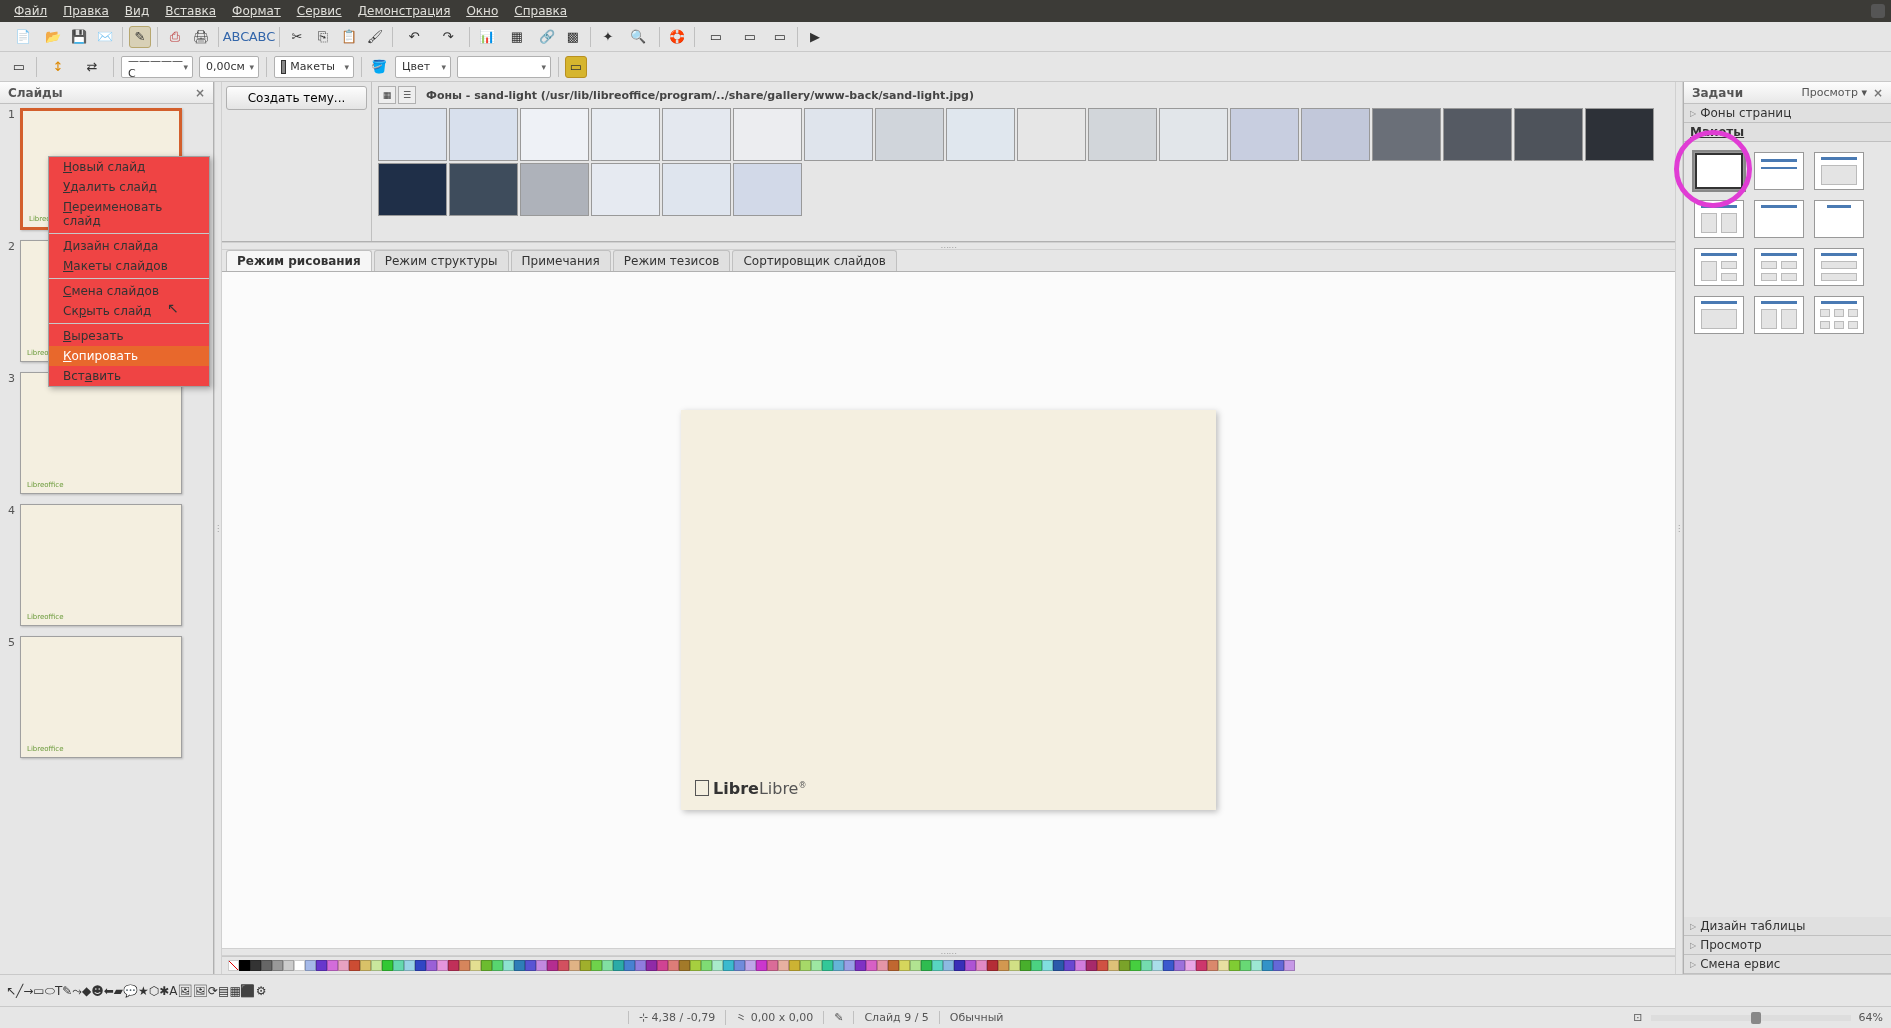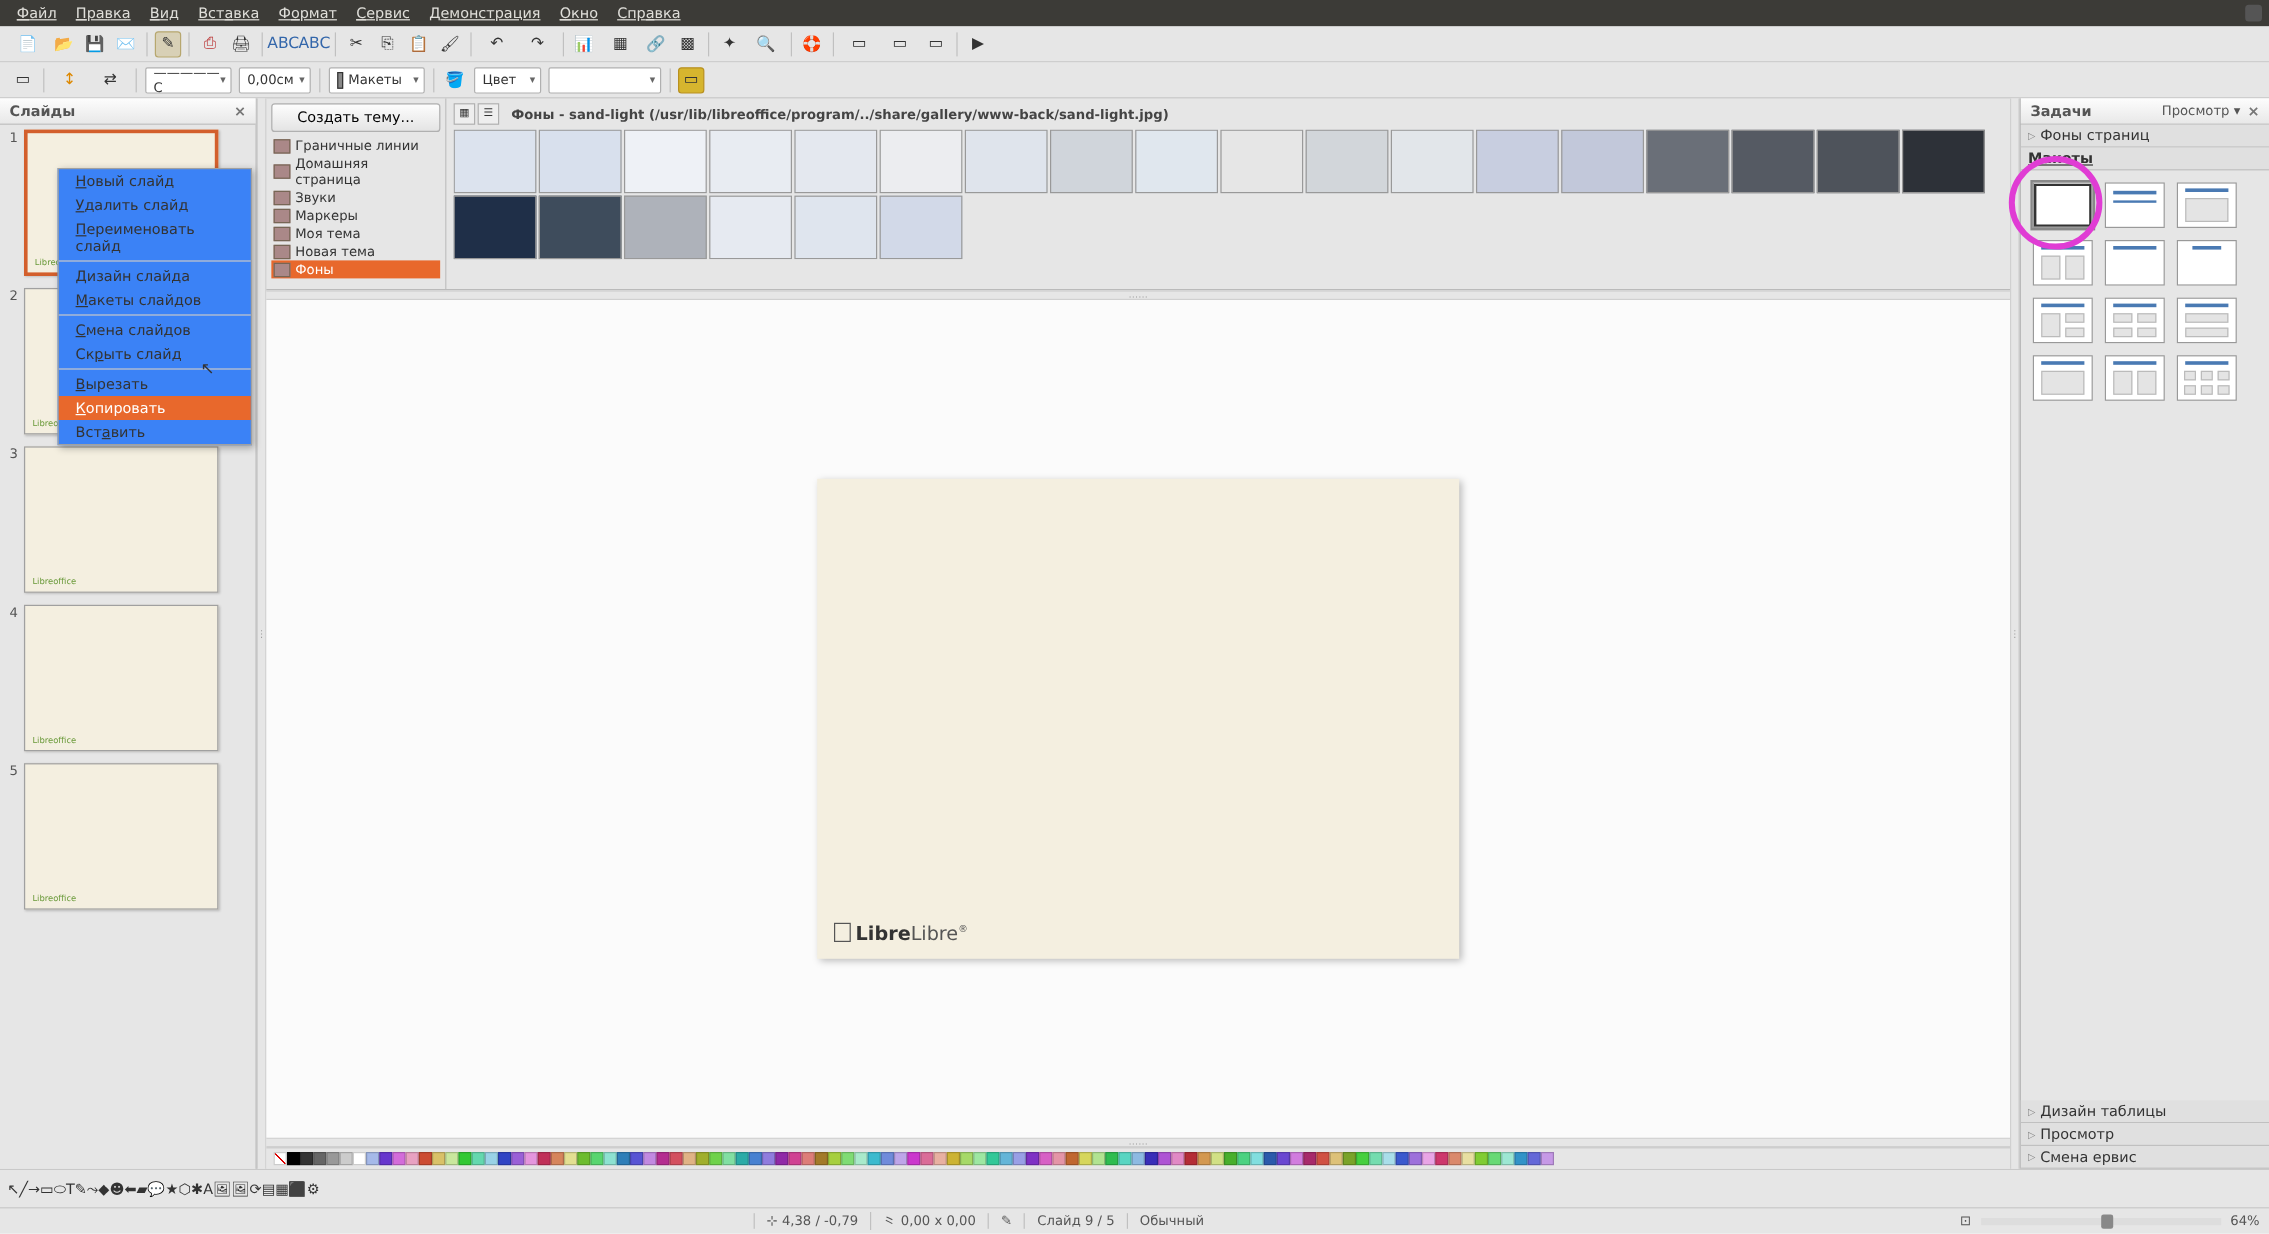--- a/index.html
+++ b/index.html
@@ -28,21 +28,21 @@
 .panel-header { height: 22px; background: linear-gradient(#fdfdfd, #e8e8e8); border-bottom: 1px solid #c0c0c0; display: flex; align-items: center; padding: 0 8px; font-weight: bold; color: #555; }
 .panel-header .close { margin-left: auto; cursor: pointer; font-size: 12px; color: #777; }
 .slide-list { flex: 1; overflow-y: auto; padding: 4px 8px; }
 .slide-thumb { position: relative; margin-bottom: 10px; display: flex; }
 .slide-thumb .num { width: 12px; font-size: 11px; color: #555; }
 .slide-thumb .preview { width: 162px; height: 122px; background: #f4efe0; border: 1px solid #a0a0a0; box-shadow: 1px 1px 2px rgba(0,0,0,.2); position: relative; }
 .slide-thumb.selected .preview { border: 3px solid #d35f2c; }
 .slide-thumb .preview::after { content: "Libreoffice"; position: absolute; bottom: 4px; left: 6px; font-size: 7px; color: #6a9a3a; }
 
 
-.context-menu { position: absolute; left: 48px; top: 140px; width: 162px; background: #3b82f6; border: 1px solid #a0a0a0; box-shadow: 2px 2px 6px rgba(0,0,0,.3); z-index: 100; }
+.context-menu { position: absolute; left: 48px; top: 156px; width: 162px; background: #ef4444; border: 1px solid #a0a0a0; box-shadow: 2px 2px 6px rgba(0,0,0,.3); z-index: 100; }
 .context-menu .mi { padding: 3px 14px; font-size: 12px; color: #333; cursor: pointer; }
 .context-menu .mi.sel { background: #e8682c; color: #fff; }
 .context-menu .mi u { text-decoration: underline; }
 .context-menu .msep { height: 1px; background: #c8c8c8; margin: 2px 0; }
 .cursor { position: absolute; left: 167px; top: 300px; z-index: 101; font-size: 14px; }
 
 
 .content { flex: 1; display: flex; flex-direction: column; position: relative; }
 .gallery-strip { display: flex; height: 160px; border-bottom: 1px solid #b0b0b0; }
 .gallery-left { width: 150px; border-right: 1px solid #c0c0c0; display: flex; flex-direction: column; padding: 4px; }
@@ -209,29 +209,20 @@
       </div>
   </div>
 
   <div class="vgrip">⋮</div>
 
   <div class="content">
 
     <div class="gallery-strip">
       <div class="gallery-left">
         <button class="themebtn">Создать тему...</button>
-        <div class="theme-list" id="theme-list">
-            <div class="ti"><span class="ico"></span>Граничные линии</div>
-            <div class="ti"><span class="ico"></span>Домашняя страница</div>
-            <div class="ti"><span class="ico"></span>Звуки</div>
-            <div class="ti"><span class="ico"></span>Маркеры</div>
-            <div class="ti"><span class="ico"></span>Моя тема</div>
-            <div class="ti"><span class="ico"></span>Новая тема</div>
-            <div class="ti sel"><span class="ico"></span>Фоны</div>
-          </div>
       </div>
       <div class="gallery-right">
         <div class="top">
           <div class="viewbtn">▦</div>
           <div class="viewbtn">☰</div>
           <div class="title">Фоны - sand-light (/usr/lib/libreoffice/program/../share/gallery/www-back/sand-light.jpg)</div>
         </div>
         <div class="thumb-grid" id="thumb-grid">
             <div class="th" style="background: rgb(220, 227, 238);"></div>
             <div class="th" style="background: rgb(216, 224, 237);"></div>
@@ -255,20 +246,27 @@
             <div class="th" style="background: rgb(62, 76, 92);"></div>
             <div class="th" style="background: rgb(174, 178, 186);"></div>
             <div class="th" style="background: rgb(230, 234, 241);"></div>
             <div class="th" style="background: rgb(223, 229, 238);"></div>
             <div class="th" style="background: rgb(210, 217, 232);"></div>
           </div>
       </div>
     </div>
     <div class="grab-bar">⋯⋯</div>
 
+    <div class="view-tabs" id="view-tabs">
+        <div class="vtab active">Режим рисования</div>
+        <div class="vtab">Режим структуры</div>
+        <div class="vtab">Примечания</div>
+        <div class="vtab">Режим тезисов</div>
+        <div class="vtab">Сортировщик слайдов</div>
+      </div>
 
     <div class="slide-area">
       <div class="slide-canvas">
         <div class="logo">
           <span class="lbox"></span><b>Libre</b><span>Libre</span><sup style="font-size:8px">®</sup>
         </div>
       </div>
     </div>
     <div class="grab-bar">⋯⋯</div>
 

